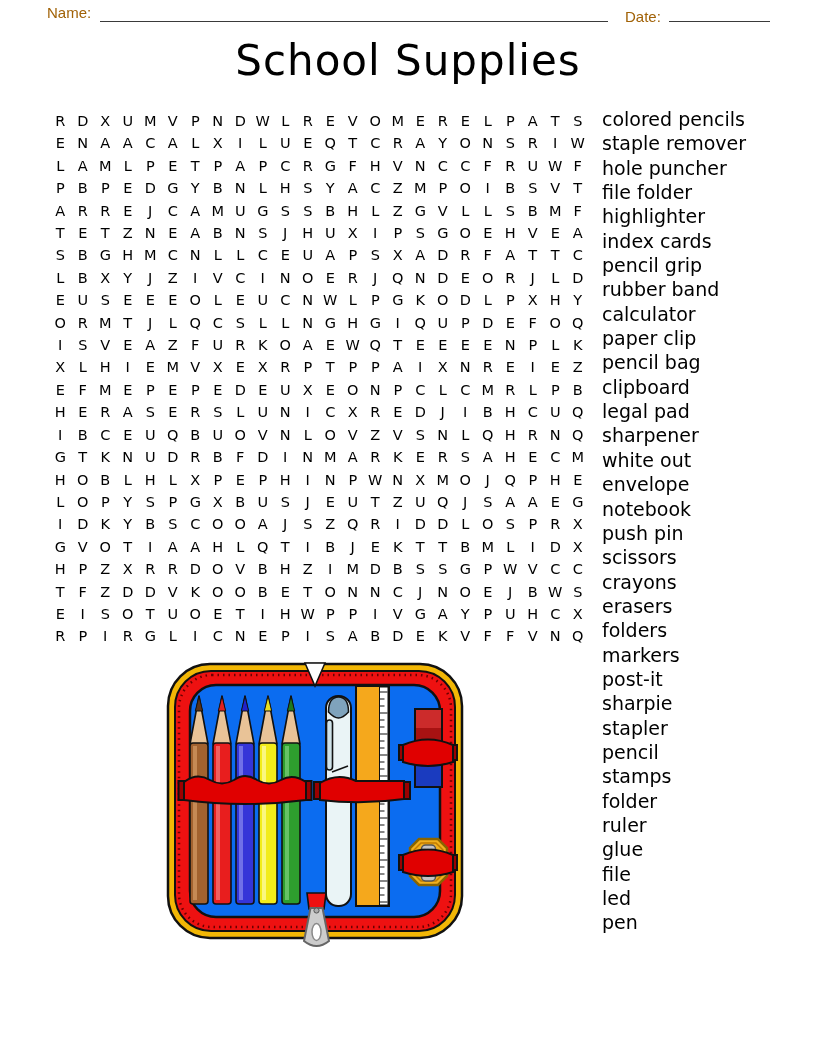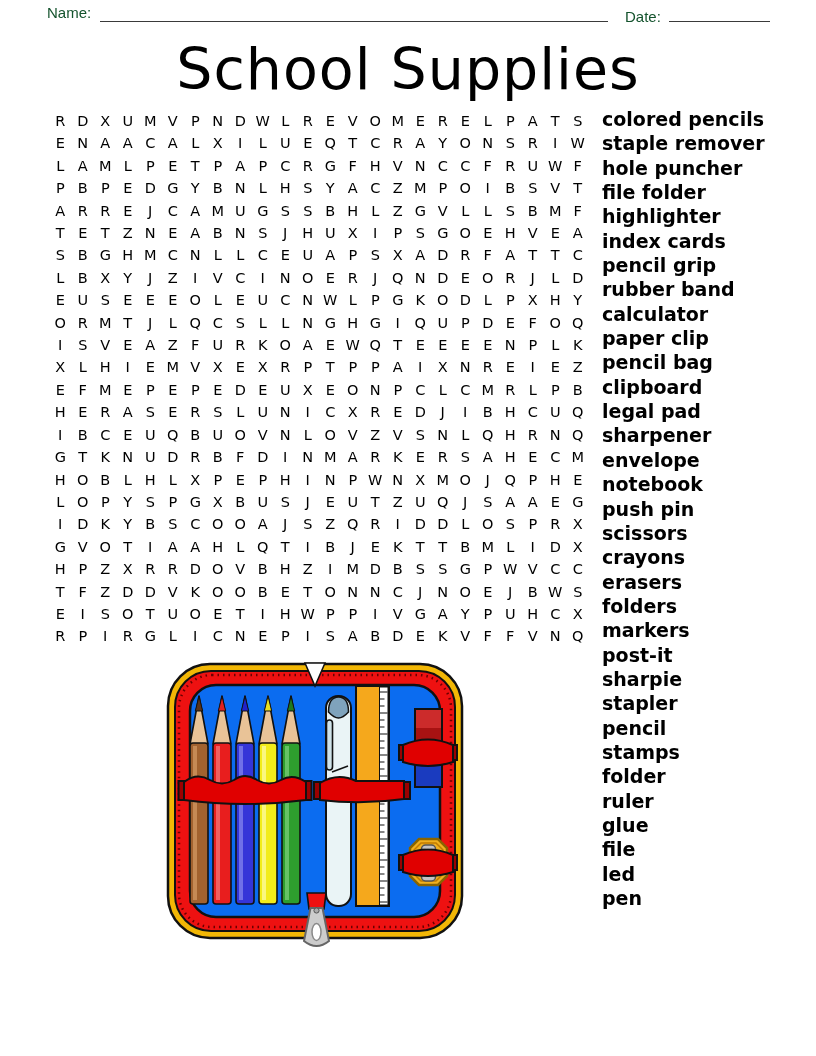--- a/index.html
+++ b/index.html
@@ -1,27 +1,27 @@
 <!DOCTYPE html>
 <html><head>
 <meta charset="utf-8">
 <style>
   html,body{margin:0;padding:0;background:#fff;}
   #page{position:relative;width:816px;height:1056px;background:#fff;overflow:hidden;
         font-family:"DejaVu Sans",sans-serif;color:#000;}
-  .hdr-label{position:absolute;font-family:"Liberation Sans",sans-serif;font-size:15px;color:#14532d;}
+  .hdr-label{position:absolute;font-family:"Liberation Sans",sans-serif;font-size:15px;color:#a16207;}
   .blank-line{position:absolute;border-bottom:1.6px solid #3a3a3a;height:0;}
   #title{position:absolute;left:0;right:0;top:36px;text-align:center;
-         font-size:57px;font-weight:500;letter-spacing:1px;}
+         font-size:42px;font-weight:500;letter-spacing:1px;}
   #word-grid{position:absolute;left:49px;top:110px;display:grid;
              grid-template-columns:repeat(24,22.5px);grid-auto-rows:22.42px;}
   #word-grid .cell{display:block;text-align:center;font-size:14.5px;line-height:22.4px;
                    font-weight:500;}
   #word-list{position:absolute;left:602px;top:107px;margin:0;padding:0;list-style:none;}
-  #word-list li{height:24.35px;line-height:24.35px;font-size:19px;white-space:nowrap;font-weight:bold;}
+  #word-list li{height:24.35px;line-height:24.35px;font-size:19px;white-space:nowrap;}
   #case-art{position:absolute;left:140px;top:650px;}
 </style>
 </head>
 <body>
 <div id="page">
 
   <span class="hdr-label" style="left:47px;top:4px;">Name:</span>
   <div class="blank-line" style="left:100px;top:21px;width:508px;"></div>
 
   <span class="hdr-label" style="left:625px;top:8px;">Date:</span>
@@ -616,20 +616,21 @@
       <li>highlighter</li>
       <li>index cards</li>
       <li>pencil grip</li>
       <li>rubber band</li>
       <li>calculator</li>
       <li>paper clip</li>
       <li>pencil bag</li>
       <li>clipboard</li>
       <li>legal pad</li>
       <li>sharpener</li>
+      <li>white out</li>
       <li>envelope</li>
       <li>notebook</li>
       <li>push pin</li>
       <li>scissors</li>
       <li>crayons</li>
       <li>erasers</li>
       <li>folders</li>
       <li>markers</li>
       <li>post-it</li>
       <li>sharpie</li>

